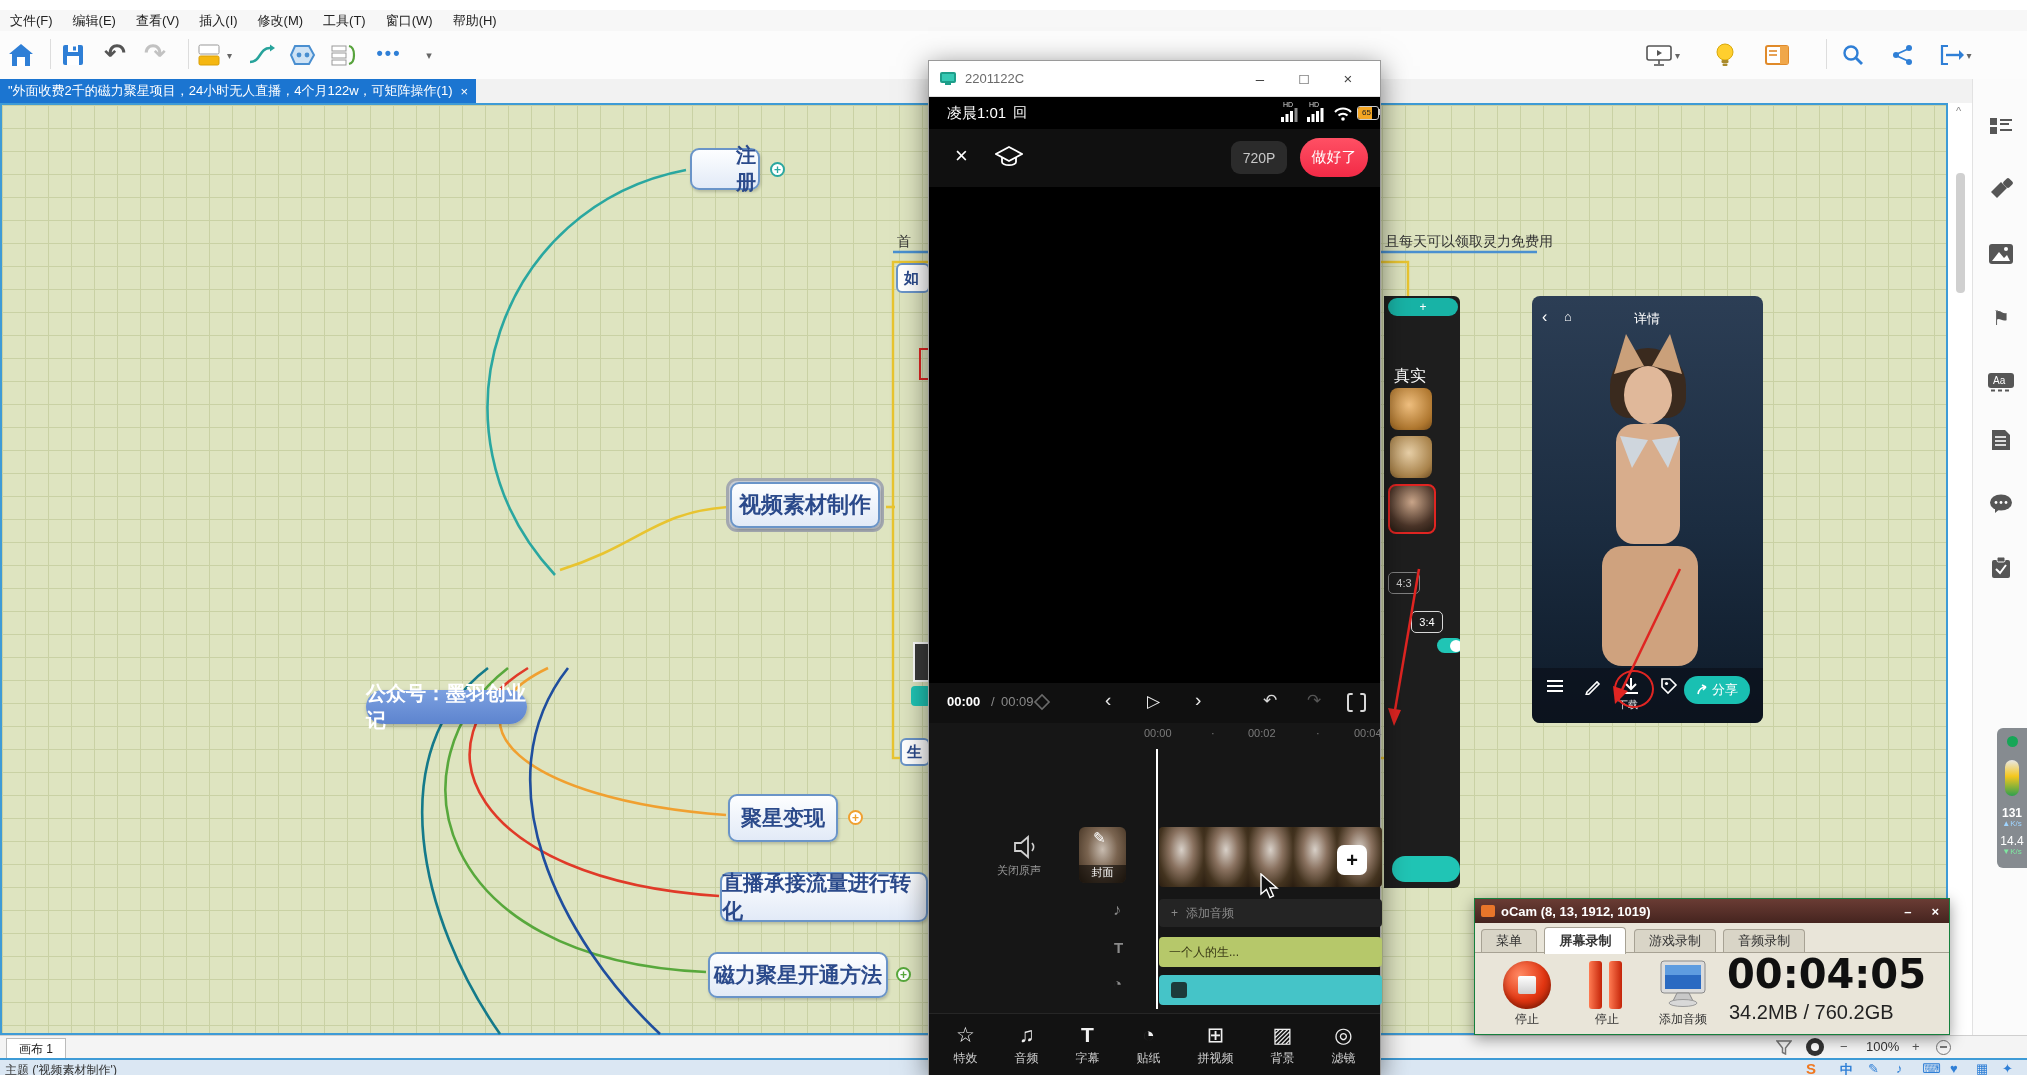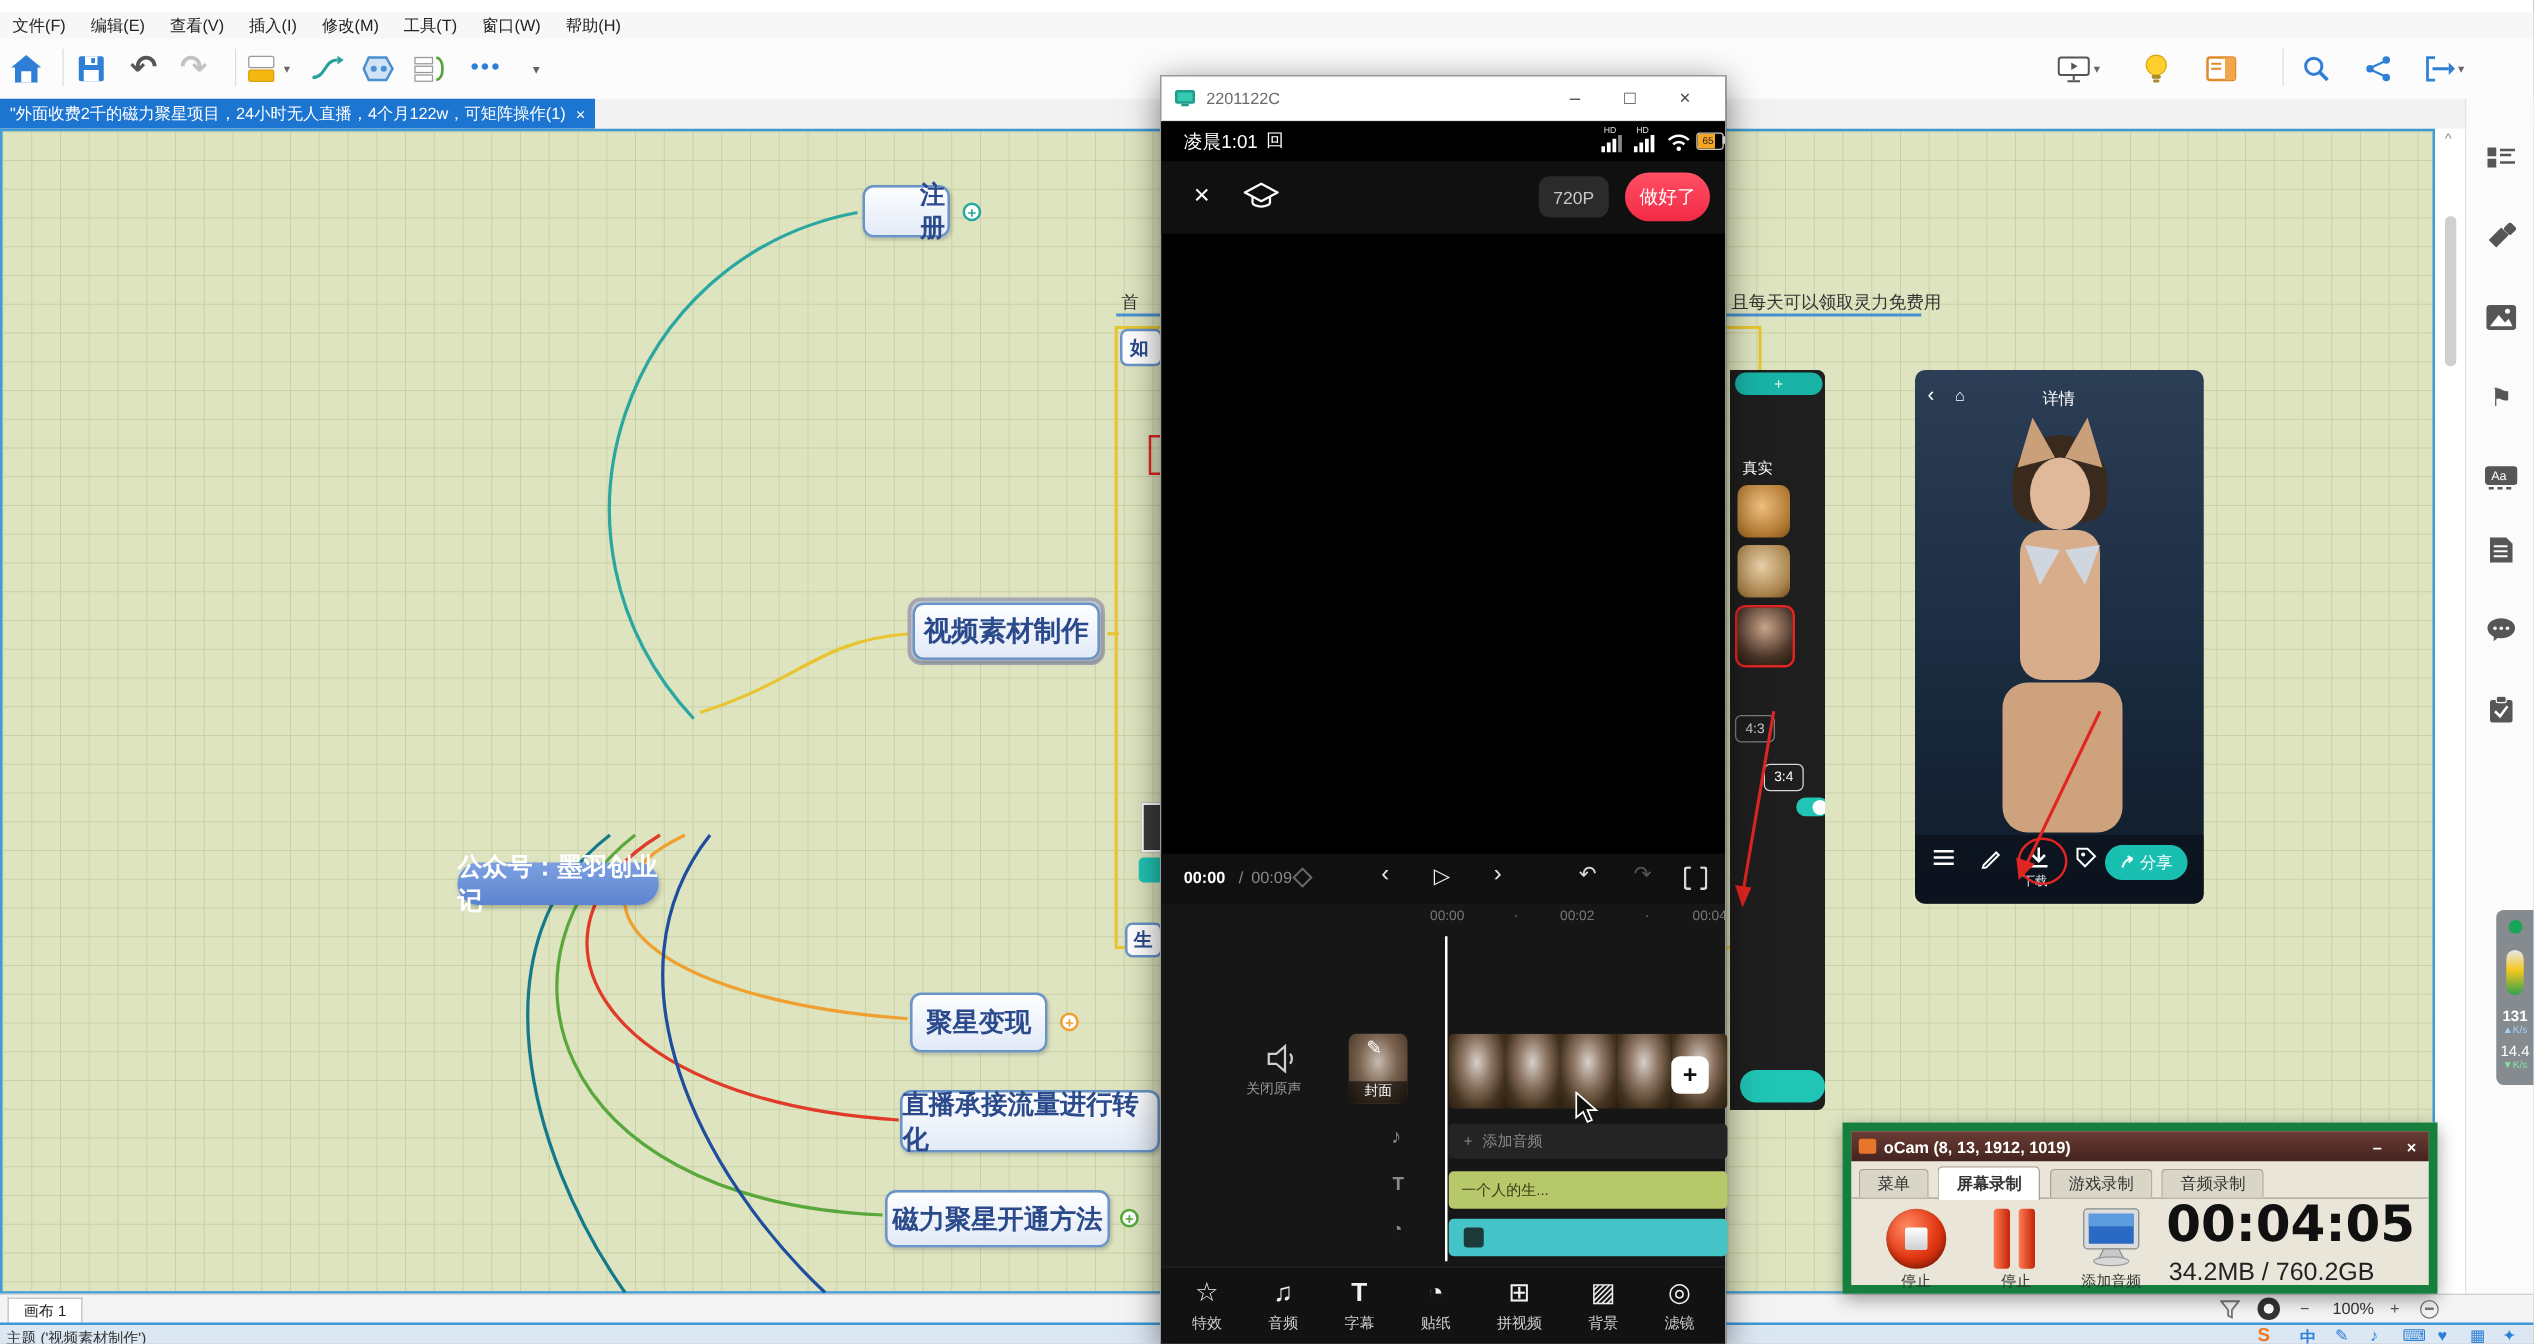--- a/index.html
+++ b/index.html
@@ -32,21 +32,21 @@
             box-shadow:0 6px 26px rgba(0,0,0,.5);border:1px solid #9a9a9a;box-sizing:border-box;}
   .phonetitle{position:absolute;left:0;top:0;width:100%;height:36px;background:#fff;border-bottom:1px solid #e0e0e0;
               display:flex;align-items:center;box-sizing:border-box;padding:0 10px;}
   .winctl{font-size:15px;color:#444;width:44px;text-align:center;cursor:default;}
   .pill{border-radius:18px;display:flex;align-items:center;justify-content:center;}
   .capnav{display:flex;flex-direction:column;align-items:center;gap:5px;color:#e8e8e8;}
   .capnav .g{font-size:21px;line-height:21px;color:#f0f0f0;}
   .capnav .l{font-size:12px;color:#cfcfcf;}
   .thumb{width:45px;height:60px;background:radial-gradient(ellipse at 50% 38%,#d8d0c8 0%,#8a7260 38%,#43331f 72%,#2a1d10 100%);}
   
-  .ocam{left:1474px;top:898px;width:476px;height:137px;z-index:7;background:#e9e5d9;border:7px solid #15803d;
+  .ocam{left:1474px;top:898px;width:476px;height:137px;z-index:7;background:#e9e5d9;border:1px solid #15803d;
         box-sizing:border-box;box-shadow:0 4px 14px rgba(0,0,0,.4);}
   .ocamtitle{height:24px;background:linear-gradient(#6a3c34,#45241f);color:#fff;font-size:13px;font-weight:bold;
              display:flex;align-items:center;padding:0 6px;gap:6px;}
   .otab{height:22px;font-size:13px;color:#333;background:#d9d5c7;border:1px solid #a7a294;border-bottom:none;
         border-radius:4px 4px 0 0;display:inline-flex;align-items:center;padding:0 14px;margin-right:3px;}
   .otab.active{background:#fff;font-weight:bold;height:26px;position:relative;top:0;}
   .olabel{font-size:12px;color:#333;text-align:center;}
   
   .sheetbar{left:0;top:1035px;width:2027px;height:23px;background:#f4f4f4;border-top:1px solid #cfcfcf;z-index:4;}
   .sheettab{position:absolute;left:6px;top:2px;height:21px;background:#fff;border:1px solid #bbb;border-bottom:none;
@@ -247,21 +247,21 @@
 
   <div class="abs node" style="left:708px;top:952px;width:180px;height:46px;font-size:21px;z-index:2;">
       <span>磁力聚星开通方法</span>
     </div>
   <div class="abs plusbadge" style="left:896px;top:967px;border:2px solid #58a83c;color:#58a83c;z-index:2;">+</div>
 
   <div class="abs" style="left:1384px;top:296px;width:76px;height:592px;z-index:2;background:#1e1e1e;border-radius:0 6px 6px 0;overflow:hidden;">
     <div class="abs pill" style="left:4px;top:2px;width:70px;height:18px;background:#18b3a6;color:#fff;font-size:12px;">
         <span>+</span>
       </div>
-    <div class="abs nw" style="left:10px;top:70px;color:#fff;font-size:12px;">真实</div>
+    <div class="abs nw" style="left:10px;top:70px;color:#fff;font-size:16px;">真实</div>
     <div class="abs" style="left:6px;top:92px;width:42px;height:42px;border-radius:8px;background:radial-gradient(circle at 45% 40%,#f0c080,#b07830 70%,#7a4e18);"></div>
     <div class="abs" style="left:6px;top:140px;width:42px;height:42px;border-radius:8px;background:radial-gradient(circle at 45% 40%,#e8d0a8,#a8824a 70%,#6a4a20);"></div>
     <div class="abs" style="left:4px;top:188px;width:48px;height:50px;border-radius:8px;background:radial-gradient(circle at 50% 35%,#caa68a,#4a3428 65%,#221810);border:2px solid #e02522;box-sizing:border-box;"></div>
     <div class="abs pill" style="left:4px;top:276px;width:30px;height:20px;border:1px solid #808080;color:#c8c8c8;font-size:11px;background:transparent;border-radius:5px;">
         <span>4:3</span>
       </div>
     <div class="abs pill" style="left:27px;top:276px;width:30px;height:20px;border:1px solid #d8d8d8;color:#fff;font-size:11px;background:transparent;border-radius:5px;margin-top:39px;">
         <span>3:4</span>
       </div>
     <div class="abs" style="left:53px;top:342px;width:26px;height:15px;border-radius:8px;background:#20c5b5;">

